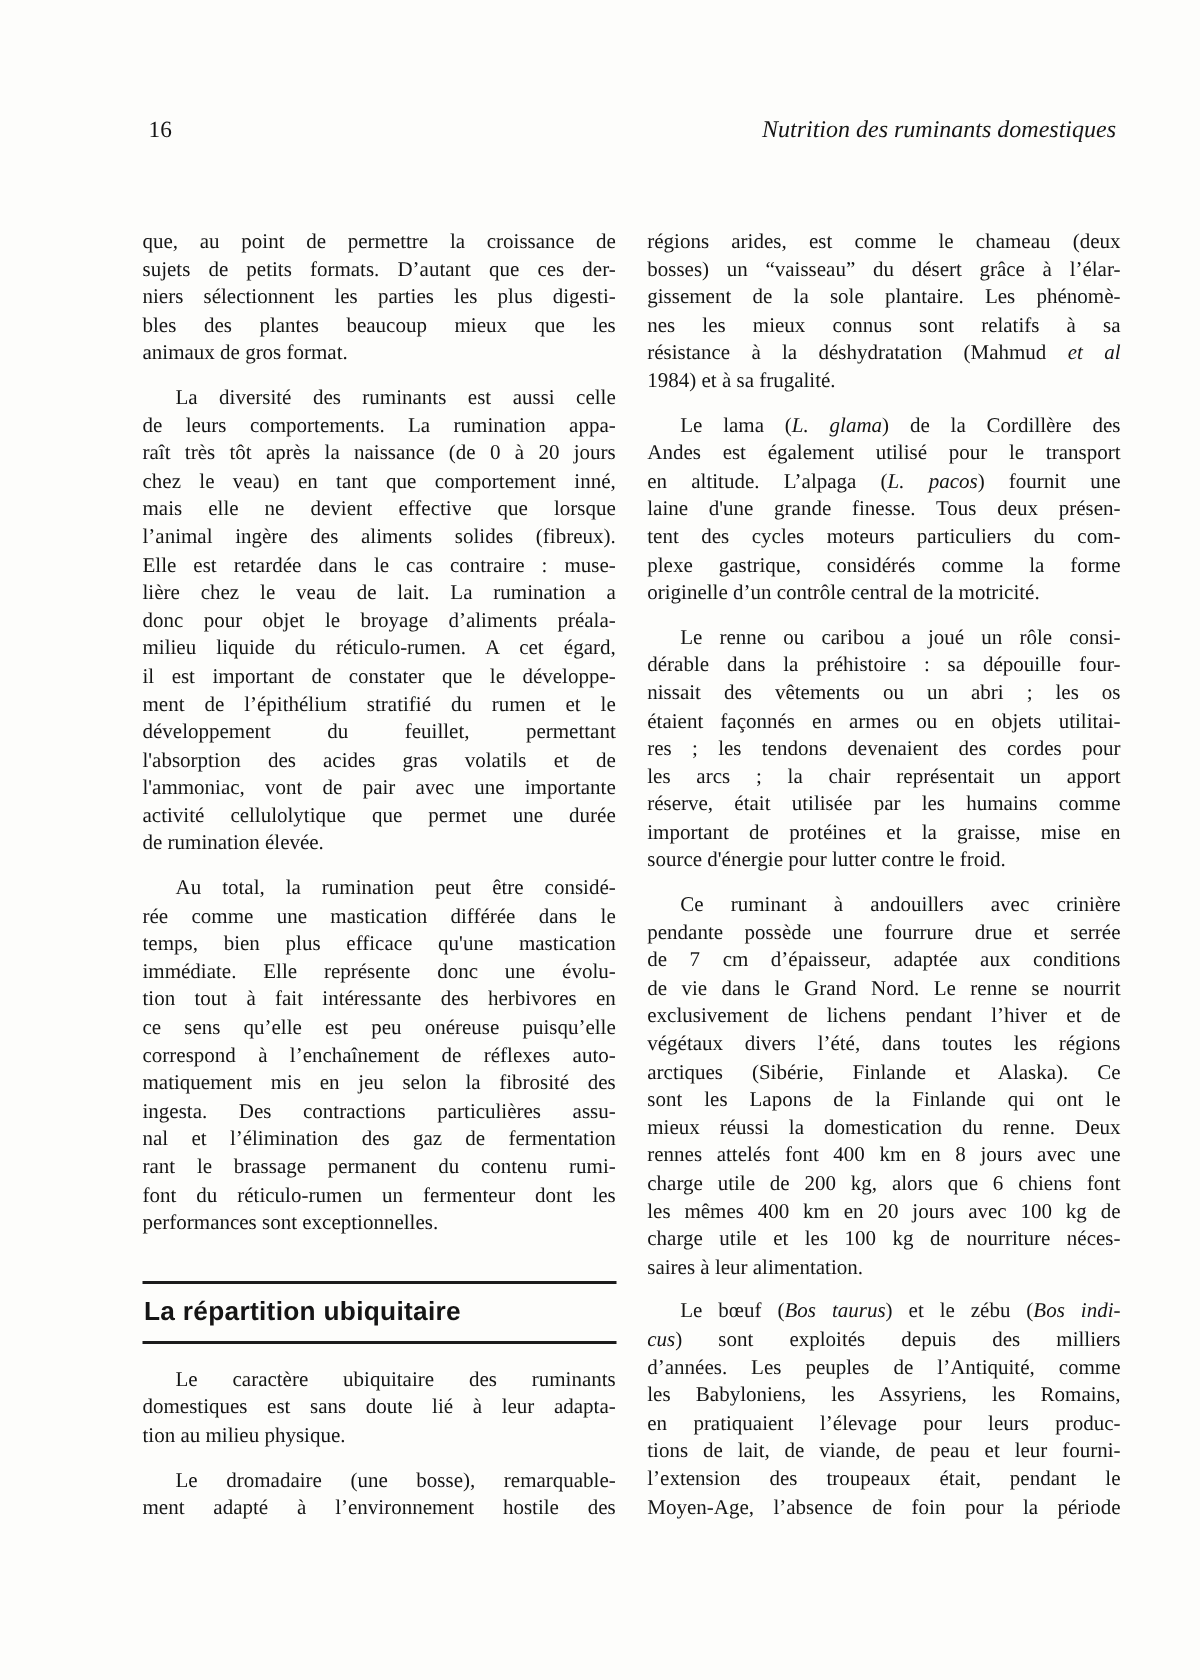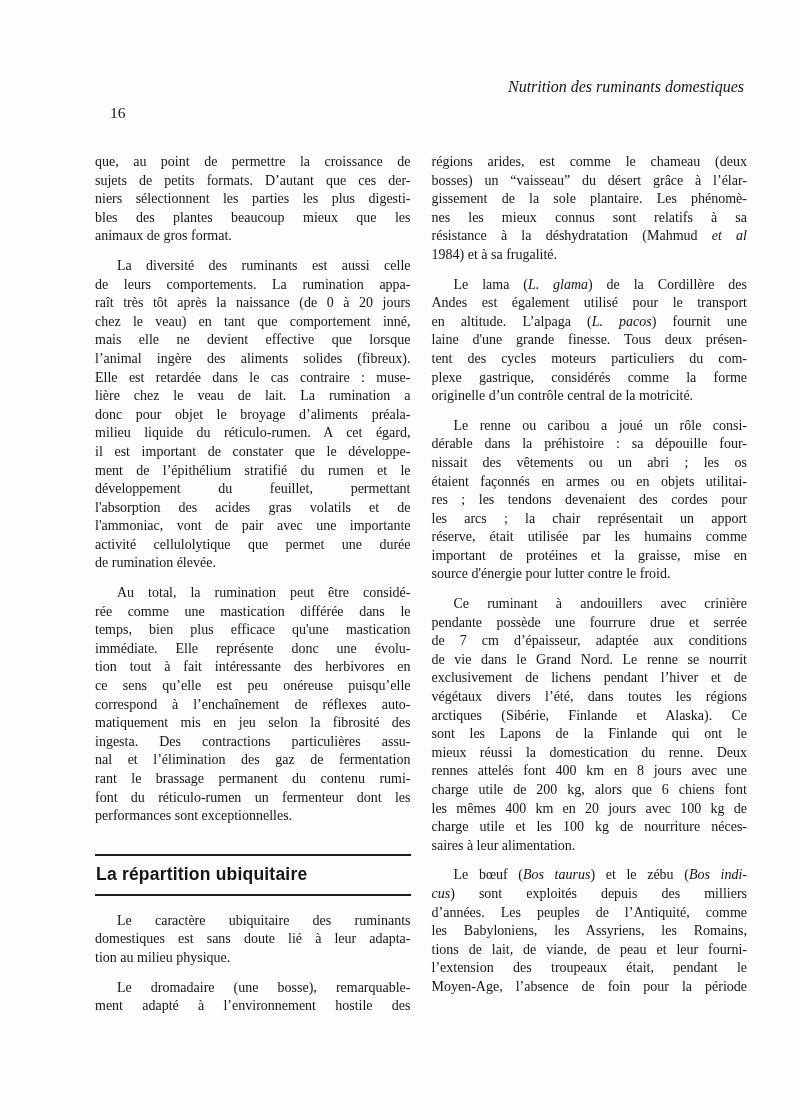--- a/index.html
+++ b/index.html
@@ -15,24 +15,23 @@
     padding-top: 78px;
   }
   
   .header {
     position: relative;
     height: 20px;
     padding: 0 56px 0 95px;
   }
   .pageno {
     position: absolute;
-    left: 110px;
+    left: 99px;
     top: 0;
     font-size: 15.5px;
-    margin-top: 26px;
   }
   .runtitle {
     display: block;
     text-align: right;
     font-style: italic;
     font-size: 16px;
     font-family: Liberation Serif, serif;
   }
   
   .content {
@@ -180,19 +179,20 @@
           <div class="line"><span>charge utile de 200 kg, alors que 6 chiens font</span></div>
           <div class="line"><span>les mêmes 400 km en 20 jours avec 100 kg de</span></div>
           <div class="line"><span>charge utile et les 100 kg de nourriture néces-</span></div>
           <div class="line last"><span>saires à leur alimentation.</span></div>
         </div>
         <div class="para indent">
           <div class="line"><span>Le bœuf (</span><span class="it">Bos taurus</span><span>) et le zébu (</span><span class="it">Bos indi-</span></div>
           <div class="line"><span class="it">cus</span><span>) sont exploités depuis des milliers</span></div>
           <div class="line"><span>d’années. Les peuples de l’Antiquité, comme</span></div>
           <div class="line"><span>les Babyloniens, les Assyriens, les Romains,</span></div>
+          <div class="line"><span>en pratiquaient l’élevage pour leurs produc-</span></div>
           <div class="line"><span>tions de lait, de viande, de peau et leur fourni-</span></div>
           <div class="line"><span>l’extension des troupeaux était, pendant le</span></div>
           <div class="line"><span>Moyen-Age, l’absence de foin pour la période</span></div>
         </div>
       </div>
   </div>
 </div>
 
 </body></html>

